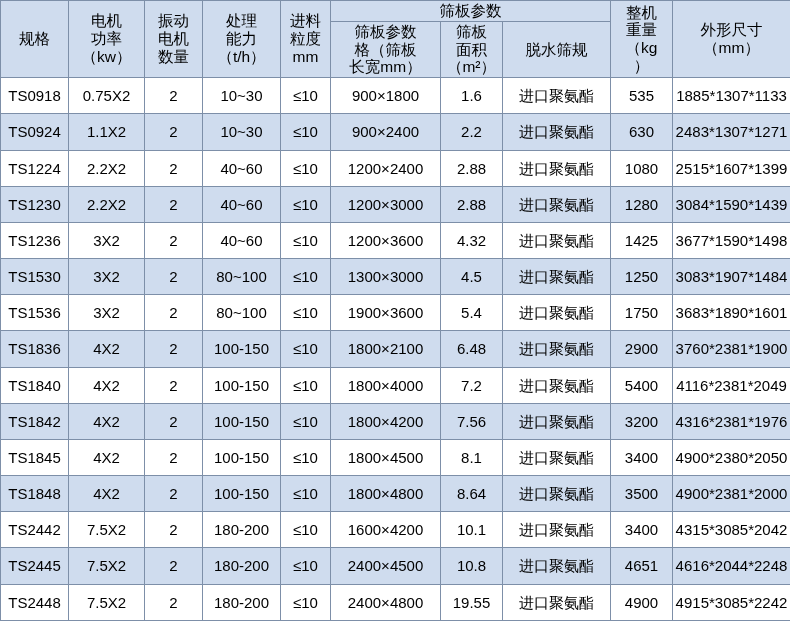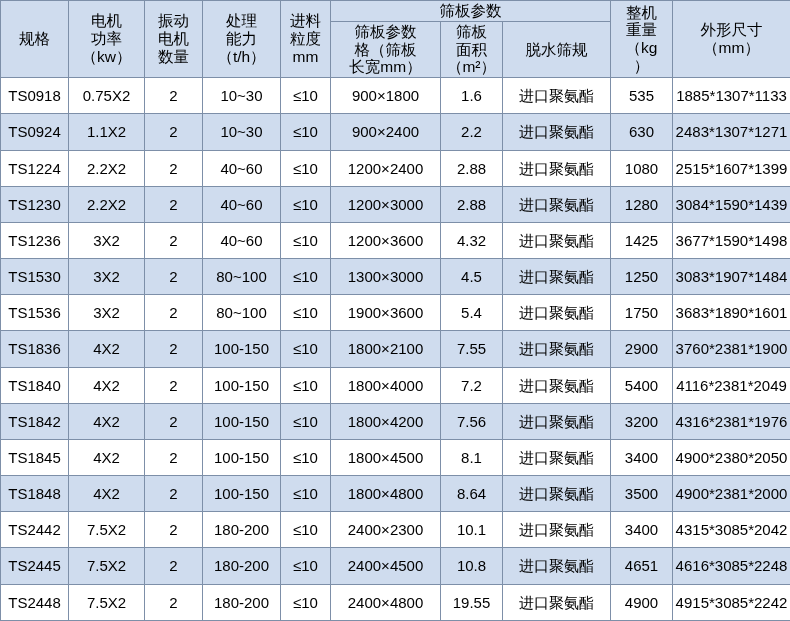--- a/index.html
+++ b/index.html
@@ -208,21 +208,21 @@
         <td class="nowrap">1750</td>
         <td class="nowrap">3683*1890*1601</td>
       </tr>
       <tr class="row-even">
         <td class="nowrap">TS1836</td>
         <td class="nowrap">4X2</td>
         <td class="nowrap">2</td>
         <td class="nowrap">100-150</td>
         <td class="nowrap">≤10</td>
         <td class="nowrap">1800×2100</td>
-        <td class="nowrap">7.55</td>
+        <td class="nowrap">6.48</td>
         <td class="nowrap">进口聚氨酯</td>
         <td class="nowrap">2900</td>
         <td class="nowrap">3760*2381*1900</td>
       </tr>
       <tr class="row-odd">
         <td class="nowrap">TS1840</td>
         <td class="nowrap">4X2</td>
         <td class="nowrap">2</td>
         <td class="nowrap">100-150</td>
         <td class="nowrap">≤10</td>
@@ -267,37 +267,37 @@
         <td class="nowrap">进口聚氨酯</td>
         <td class="nowrap">3500</td>
         <td class="nowrap">4900*2381*2000</td>
       </tr>
       <tr class="row-odd">
         <td class="nowrap">TS2442</td>
         <td class="nowrap">7.5X2</td>
         <td class="nowrap">2</td>
         <td class="nowrap">180-200</td>
         <td class="nowrap">≤10</td>
-        <td class="nowrap">2400×2300</td>
+        <td class="nowrap">1600×4200</td>
         <td class="nowrap">10.1</td>
         <td class="nowrap">进口聚氨酯</td>
         <td class="nowrap">3400</td>
         <td class="nowrap">4315*3085*2042</td>
       </tr>
       <tr class="row-even">
         <td class="nowrap">TS2445</td>
         <td class="nowrap">7.5X2</td>
         <td class="nowrap">2</td>
         <td class="nowrap">180-200</td>
         <td class="nowrap">≤10</td>
         <td class="nowrap">2400×4500</td>
         <td class="nowrap">10.8</td>
         <td class="nowrap">进口聚氨酯</td>
         <td class="nowrap">4651</td>
-        <td class="nowrap">4616*3085*2248</td>
+        <td class="nowrap">4616*2044*2248</td>
       </tr>
       <tr class="row-odd">
         <td class="nowrap">TS2448</td>
         <td class="nowrap">7.5X2</td>
         <td class="nowrap">2</td>
         <td class="nowrap">180-200</td>
         <td class="nowrap">≤10</td>
         <td class="nowrap">2400×4800</td>
         <td class="nowrap">19.55</td>
         <td class="nowrap">进口聚氨酯</td>

